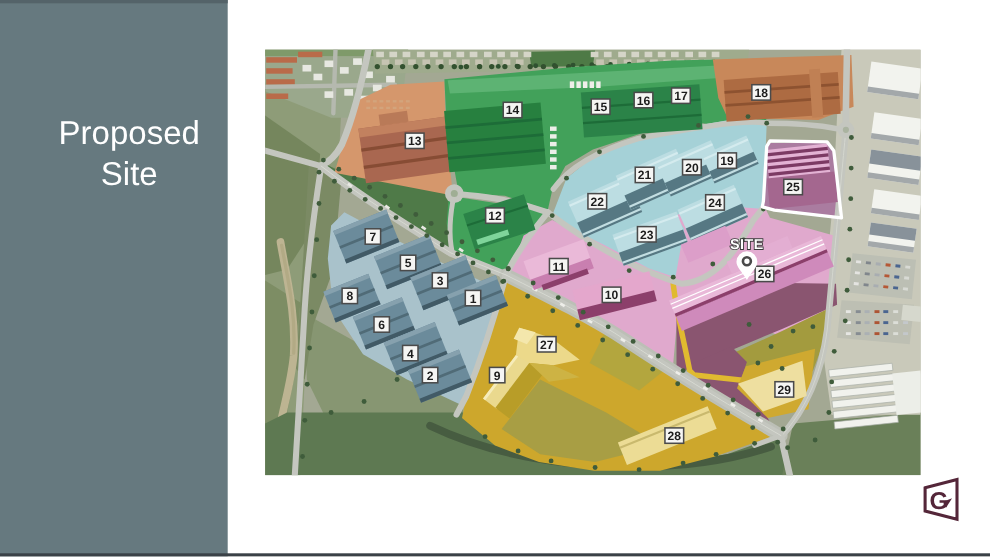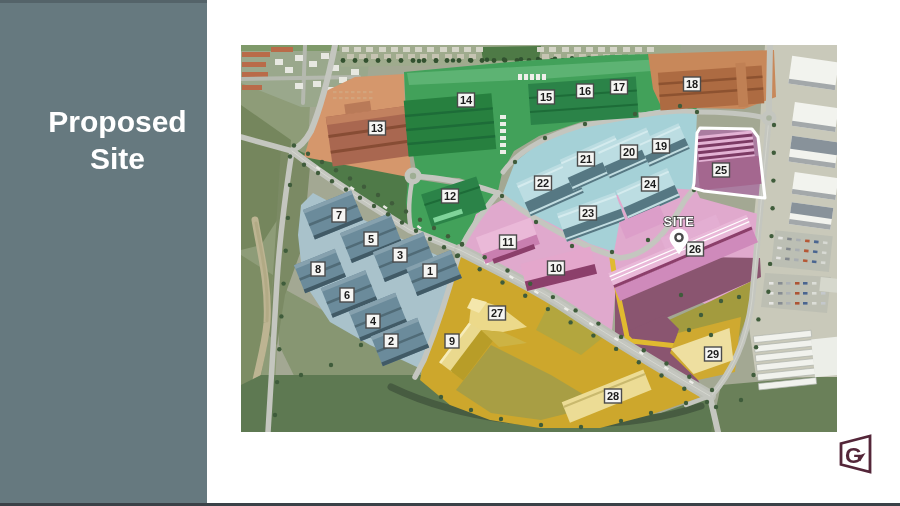--- a/index.html
+++ b/index.html
@@ -5,21 +5,21 @@
 html,body{margin:0;padding:0;width:900px;height:506px;background:#ffffff;overflow:hidden;}
 body{font-family:"Liberation Sans", sans-serif;position:relative;-webkit-font-smoothing:antialiased;}
 </style>
 </head>
 <body>
 
 <div style="position:absolute;left:0;top:0;width:207px;height:506px;background:#66797f;"></div>
 
 <div style="position:absolute;left:0;top:0;width:207px;height:3px;background:#546369;"></div>
 
-<div style="position:absolute;left:0;top:103px;width:235px;text-align:center;color:#ffffff;font-weight:bold;font-size:30px;line-height:37px;">Proposed<br>Site</div>
+<div style="position:absolute;left:0;top:103px;width:235px;text-align:center;color:#ffffff;font-weight:normal;font-size:30px;line-height:37px;">Proposed<br>Site</div>
 
 <svg width="596" height="387" viewBox="0 0 596 387" style="position:absolute;left:241px;top:45px">
     <rect x="0" y="0" width="596" height="387" fill="#a3a893"></rect>
 <polygon points="0.0,30.0 70.0,40.0 66.0,120.0 52.0,160.0 42.0,230.0 36.0,300.0 32.0,387.0 0.0,387.0" fill="#8e9c78"></polygon>
 <polygon points="36.0,240.0 180.0,320.0 180.0,345.0 60.0,345.0 38.0,300.0" fill="#879672"></polygon>
 <polygon points="0.0,60.0 50.0,95.0 46.0,160.0 20.0,200.0 0.0,205.0" fill="#75865d"></polygon>
 <polygon points="0.0,210.0 32.0,230.0 26.0,300.0 18.0,340.0 0.0,345.0" fill="#7d8d64"></polygon>
 <polygon points="40.0,100.0 70.0,110.0 62.0,200.0 44.0,250.0 36.0,300.0 28.0,290.0 34.0,200.0" fill="#7b8a64"></polygon>
 <path d="M14,175 C20,210 28,240 26,278 C24,300 18,320 14,340" fill="none" stroke="#bdb492" stroke-width="7" stroke-linecap="round" stroke-linejoin="round"></path>
 <path d="M15,178 C21,210 28,240 26,276" fill="none" stroke="#b2aa85" stroke-width="3" stroke-linecap="round" stroke-linejoin="round"></path>

